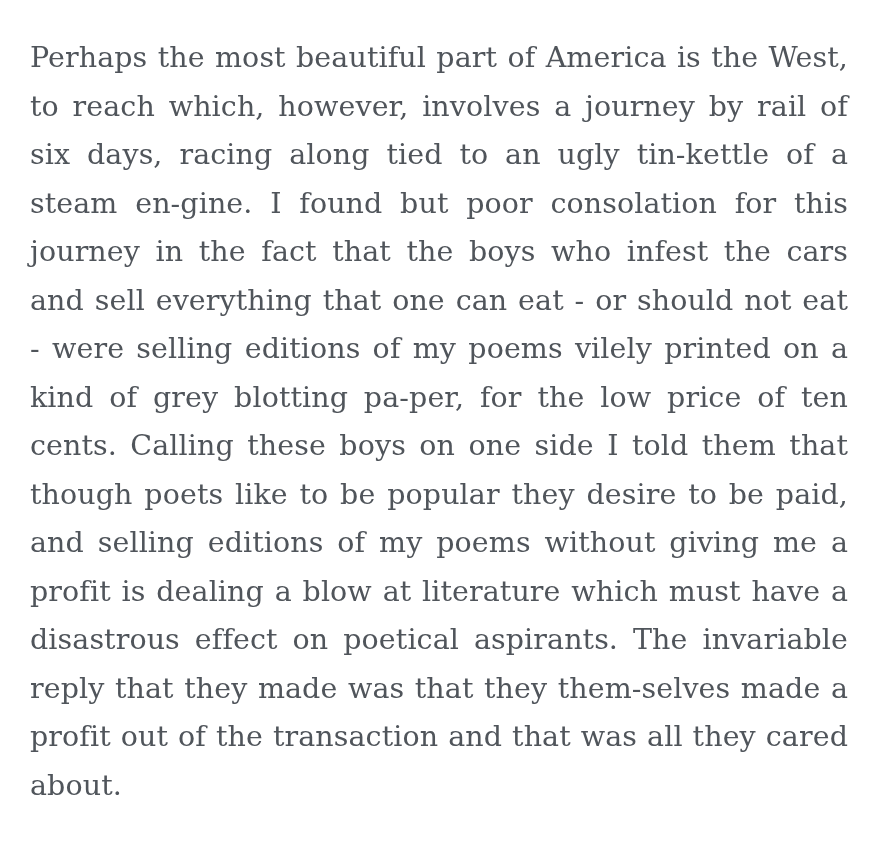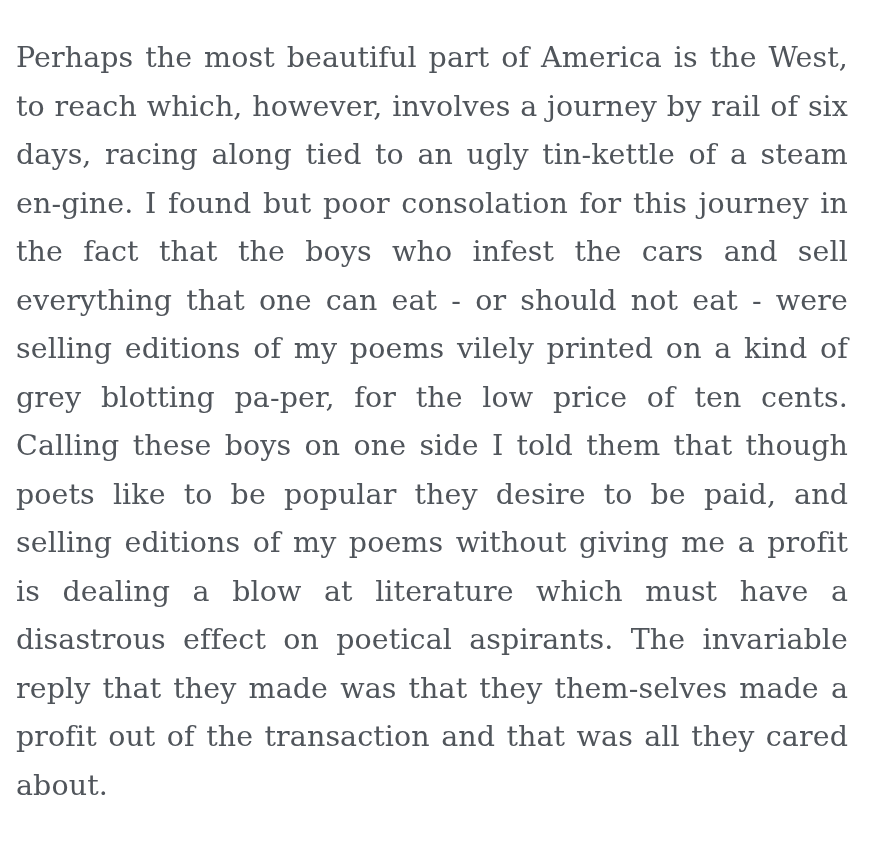--- a/index.html
+++ b/index.html
@@ -11,21 +11,21 @@
     width: 884px;
     height: 846px;
     font-family: "DejaVu Serif", "Liberation Serif", serif;
     color: #4a4f54;
     overflow: hidden;
   }
   .page {
     box-sizing: border-box;
     width: 884px;
     height: 846px;
-    padding: 34px 36px 0 16px;
+    padding: 34px 36px 0 30px;
     background: #ffffff;
   }
   .quote-body {
     font-family: "DejaVu Serif", "Liberation Serif", serif;
     font-size: 28.5px;
     line-height: 48.5px;
     color: #50555b;
     text-align: justify;
     text-justify: inter-word;
     letter-spacing: 0.1px;

